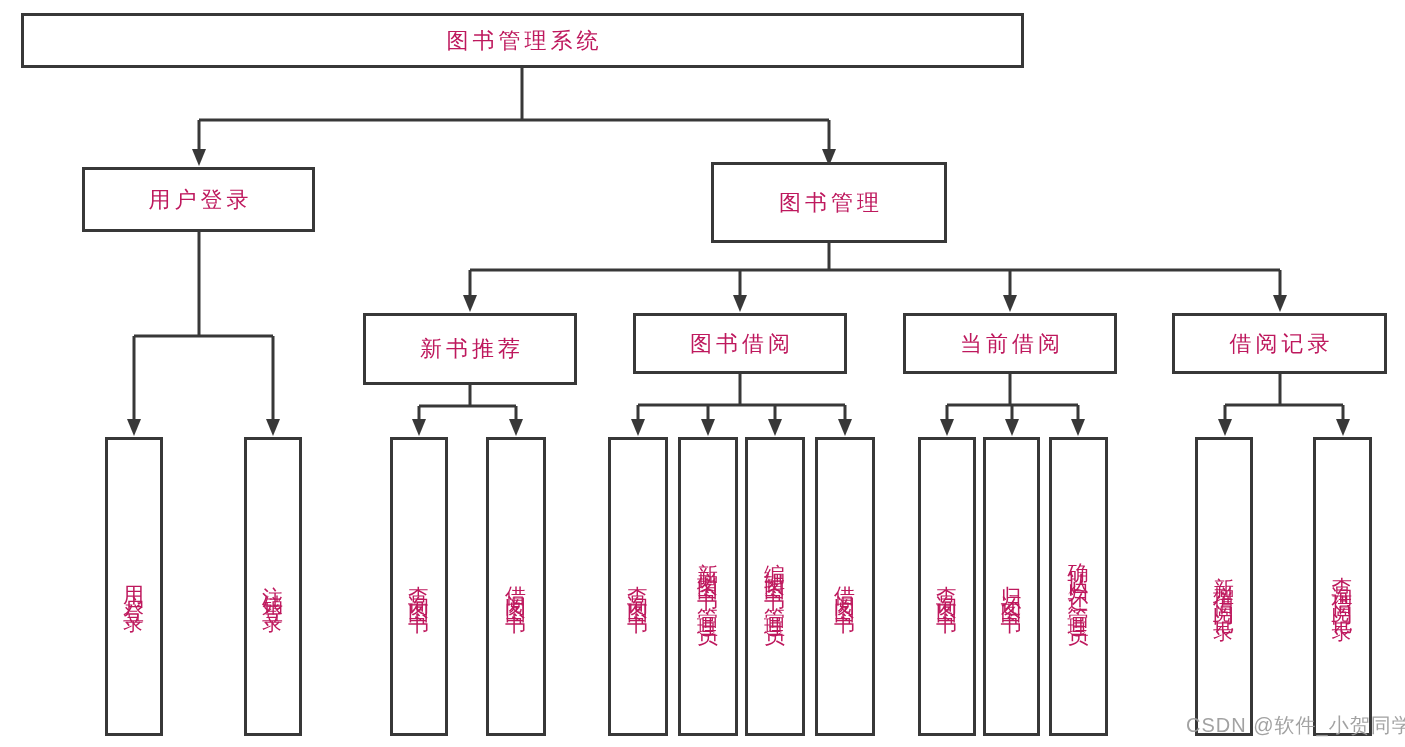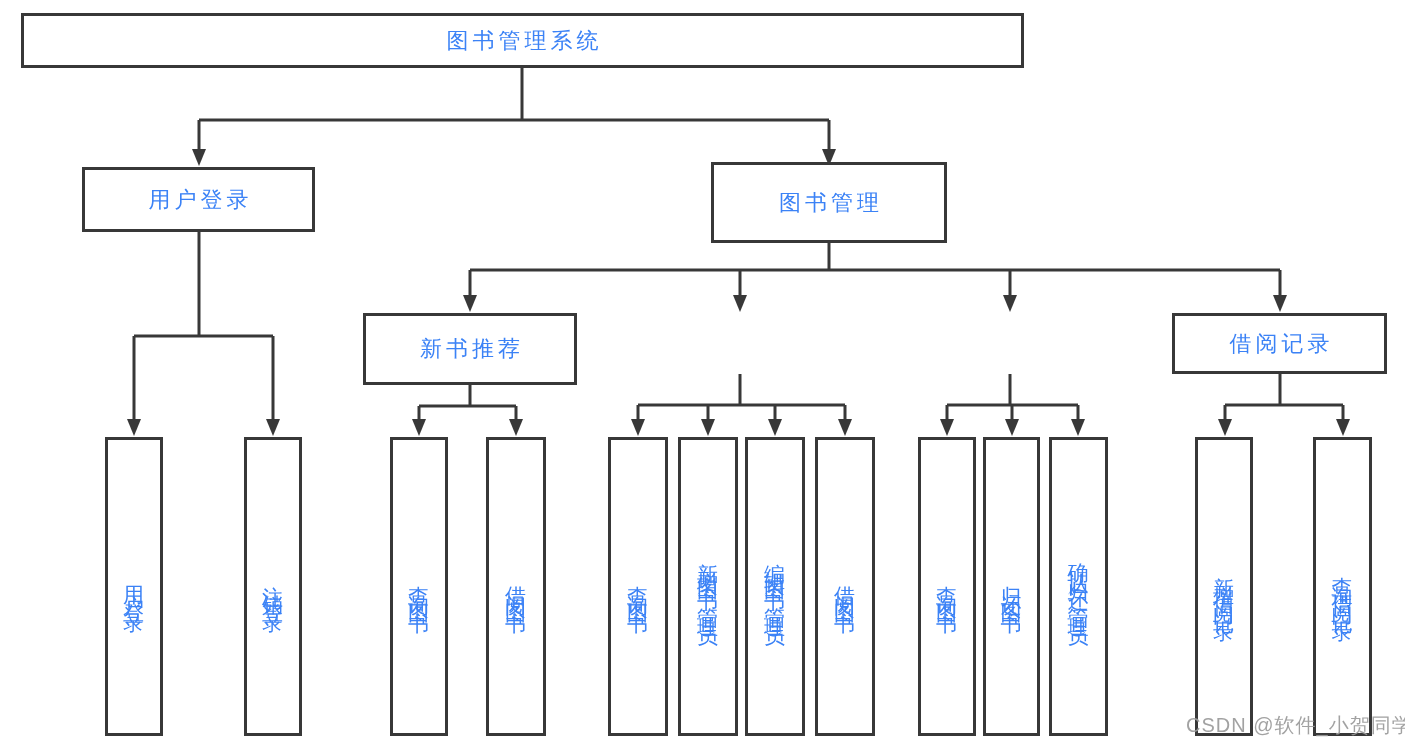--- a/index.html
+++ b/index.html
@@ -9,21 +9,21 @@
     background:#ffffff;
     font-family:"Liberation Sans", sans-serif;
     overflow:hidden;
   }
   .connectors { position:absolute; left:0; top:0; }
   .node {
     position:absolute;
     box-sizing:border-box;
     background:#ffffff;
     border:3px solid #383838;
-    color:#3b82f6;
+    color:#be185d;
     display:flex; align-items:center; justify-content:center;
     z-index:2;
   }
   .node.h { font-size:22px; letter-spacing:4px; text-indent:4px; }
   .node.v {
     writing-mode:vertical-rl;
     text-orientation:mixed;
     font-size:21px;
     letter-spacing:9px;
     line-height:1;
@@ -83,20 +83,22 @@
       <polygon points="1336,419 1350,419 1343,436"></polygon>
     </g>
   </svg>
 
   <div class="node h" style="left:21px;top:13px;width:1003px;height:55px">图书管理系统</div>
 
   <div class="node h" style="left:82px;top:167px;width:233px;height:65px">用户登录</div>
   <div class="node h" style="left:711px;top:162px;width:236px;height:81px">图书管理</div>
 
   <div class="node h" style="left:363px;top:313px;width:214px;height:72px">新书推荐</div>
+  <div class="node h" style="left:633px;top:313px;width:214px;height:61px">图书借阅</div>
+  <div class="node h" style="left:903px;top:313px;width:214px;height:61px">当前借阅</div>
   <div class="node h" style="left:1172px;top:313px;width:215px;height:61px">借阅记录</div>
 
   <div class="node v" style="left:105px;top:437px;width:58px;height:299px">用户登录</div>
   <div class="node v" style="left:244px;top:437px;width:58px;height:299px">注销登录</div>
 
   <div class="node v" style="left:390px;top:437px;width:58px;height:299px">查询图书</div>
   <div class="node v" style="left:486px;top:437px;width:60px;height:299px">借阅图书</div>
 
   <div class="node v" style="left:608px;top:437px;width:60px;height:299px">查询图书</div>
   <div class="node v" style="left:678px;top:437px;width:60px;height:299px">新增图书（管理员）</div>

